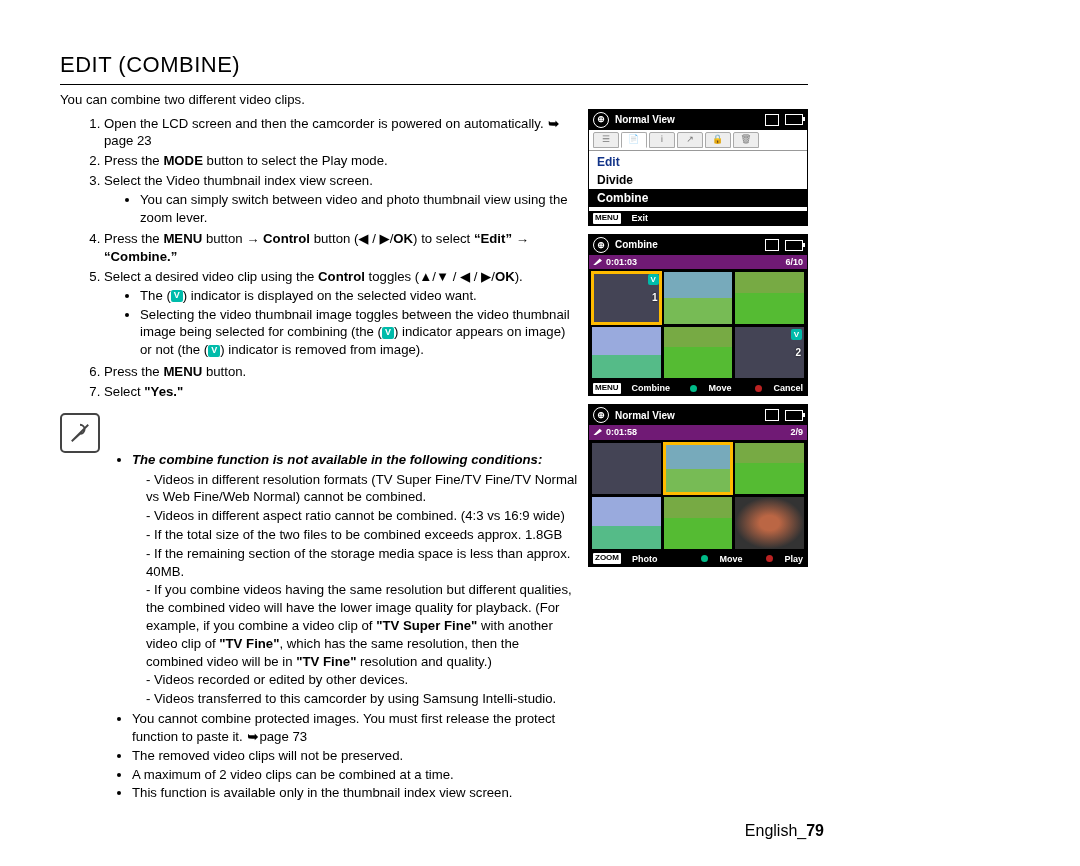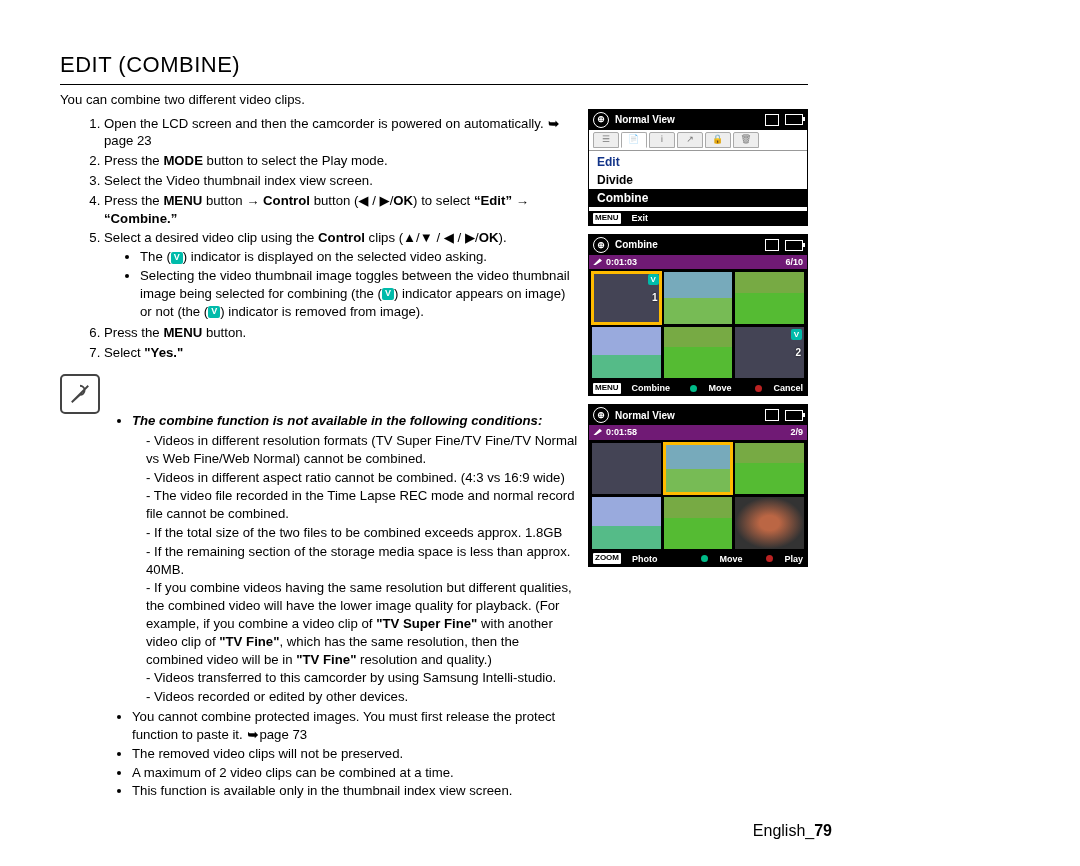--- a/index.html
+++ b/index.html
@@ -87,21 +87,21 @@
     margin-top:2px;
   }
   .note-icon svg { width:22px; height:22px; }
   .note ul.sub { padding-left:0; list-style:disc; margin-left:18px;margin-top:40px;}
   .note ul.sub > li { margin-bottom:1px; }
   .note .cond-head { font-style: italic; font-weight:700; }
 
   .footer {
     position:absolute;
     bottom:24px;
-    right:28px;
+    right:36px;
     font-size:16px;
   }
   .footer .pg { font-weight:700; }
 
   
   .lcd {
     width:218px;
     border:1px solid #000;
     background:#fff;
     margin-bottom:8px;
@@ -213,28 +213,31 @@
     <div class="left">
       <ol class="steps">
         <li>
           <span>Open the LCD screen and then the camcorder is powered on automatically.</span> <span class="goto">➥</span><span>page 23</span>
         </li>
         <li>
           <span>Press the </span><b>MODE</b><span> button to select the Play mode.</span>
         </li>
         <li>
           <span>Select the Video thumbnail index view screen.</span>
+          <ul class="sub">
+              <li>You can simply switch between video and photo thumbnail view using the zoom lever.</li>
+            </ul>
         </li>
         <li>
           <span>Press the </span><b>MENU</b><span> button → </span><b>Control</b><span> button (◀ / ▶/</span><b>OK</b><span>) to select </span><b>“Edit”</b><span> → </span><b>“Combine.”</b>
         </li>
         <li>
-          <span>Select a desired video clip using the </span><b>Control</b><span> clips (▲/▼ / ◀ / ▶/</span><b>OK</b><span>).</span>
+          <span>Select a desired video clip using the </span><b>Control</b><span> toggles (▲/▼ / ◀ / ▶/</span><b>OK</b><span>).</span>
           <ul class="sub">
-            <li><span>The (</span><span class="ind-v">V</span><span>) indicator is displayed on the selected video asking.</span></li>
+            <li><span>The (</span><span class="ind-v">V</span><span>) indicator is displayed on the selected video want.</span></li>
             <li><span>Selecting the video thumbnail image toggles between the video thumbnail image being selected for combining (the (</span><span class="ind-v">V</span><span>) indicator appears on image) or not (the (</span><span class="ind-v">V</span><span>) indicator is removed from image).</span></li>
           </ul>
         </li>
         <li>
           <span>Press the </span><b>MENU</b><span> button.</span>
         </li>
         <li>
           <span>Select </span><b>"Yes."</b>
         </li>
       </ol>
@@ -245,26 +248,25 @@
               <path fill="none" stroke="#444" stroke-width="2" d="M3 21 L21 3 M12 3 a5 5 0 0 1 0 10 L3 21"></path>
             </svg>
         </div>
         <div>
           <ul class="sub" style="margin-left:2px; padding-left:16px;">
             <li>
               <span class="cond-head">The combine function is not available in the following conditions:</span>
               <ul class="dash">
                 <li>Videos in different resolution formats (TV Super Fine/TV Fine/TV Normal vs Web Fine/Web Normal) cannot be combined.</li>
                 <li>Videos in different aspect ratio cannot be combined. (4:3 vs 16:9 wide)</li>
-                <li>The video file recorded in the Time Lapse REC mode and normal record file cannot be combined.</li>
                 <li>If the total size of the two files to be combined exceeds approx. 1.8GB</li>
                 <li>If the remaining section of the storage media space is less than approx. 40MB.</li>
                 <li><span>If you combine videos having the same resolution but different qualities, the combined video will have the lower image quality for playback. (For example, if you combine a video clip of </span><b>"TV Super Fine"</b><span> with another video clip of </span><b>"TV Fine"</b><span>, which has the same resolution, then the combined video will be in </span><b>"TV Fine"</b><span> resolution and quality.)</span></li>
+                <li>Videos recorded or edited by other devices.</li>
                 <li>Videos transferred to this camcorder by using Samsung Intelli-studio.</li>
-                <li>Videos recorded or edited by other devices.</li>
               </ul>
             </li>
             <li><span>You cannot combine protected images. You must first release the protect function to paste it.</span> <span class="goto">➥</span><span>page 73</span></li>
             <li>The removed video clips will not be preserved.</li>
             <li>A maximum of 2 video clips can be combined at a time.</li>
             <li>This function is available only in the thumbnail index view screen.</li>
           </ul>
         </div>
       </div>
     </div>

